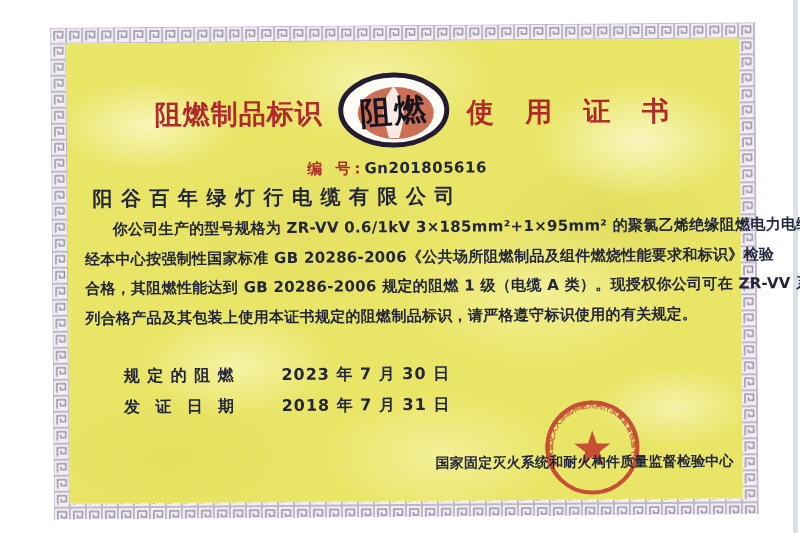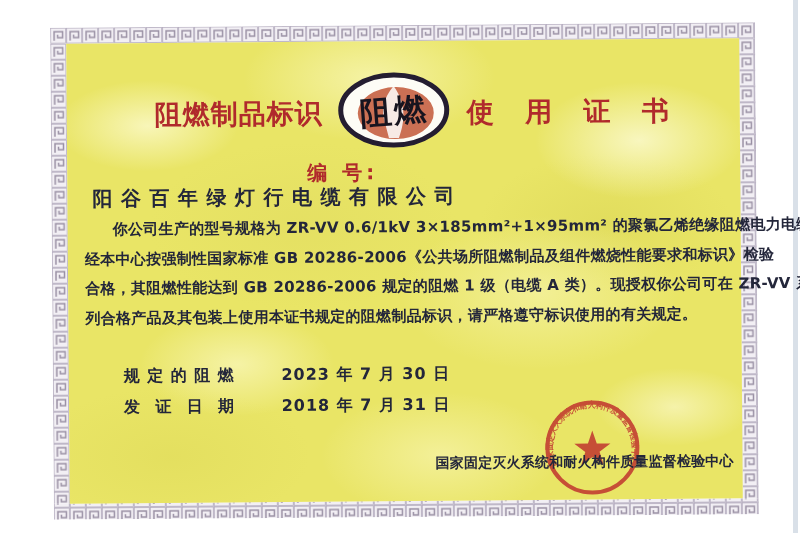--- a/index.html
+++ b/index.html
@@ -37,21 +37,21 @@
     font-size:27px;font-weight:bold;color:#b02a2c;letter-spacing:1px;white-space:nowrap;
   }
   .title-right{
     position:absolute;left:400px;top:54px;
     font-size:27px;font-weight:bold;color:#b02a2c;letter-spacing:11px;white-space:nowrap;
   }
   .logo-svg{position:absolute;left:267px;top:29px;}
   .serial-row{
     position:absolute;left:240px;top:118px;display:flex;align-items:baseline;white-space:nowrap;
   }
-  .serial-label{font-size:20px;font-weight:bold;color:#b02a2c;letter-spacing:4px;text-align:right;}
+  .serial-label{font-size:15px;font-weight:bold;color:#b02a2c;letter-spacing:4px;text-align:right;}
   .serial-value{font-size:15px;font-weight:bold;color:#23263a;letter-spacing:.5px;}
   .company{
     position:absolute;left:25px;top:142px;
     font-size:20px;font-weight:bold;color:#23263a;letter-spacing:8.5px;white-space:nowrap;
   }
   .body-par{position:absolute;left:17px;top:172px;width:660px;}
   .body-line{
     height:29.5px;line-height:29.5px;font-size:15px;font-weight:600;
     color:#23263a;letter-spacing:.3px;white-space:nowrap;
   }
@@ -99,20 +99,21 @@
       <ellipse cx="60" cy="40" rx="53" ry="35" fill="#fdfcf6" stroke="#241d31" stroke-width="5"></ellipse>
       <ellipse cx="62" cy="43" rx="38" ry="26" fill="#c0502f" opacity="0.82"></ellipse>
       <path d="M60,16 C50,28 47,40 51,52 L55,68 L65,68 C71,52 73,34 60,16 Z" fill="#ffffff" opacity="0.85"></path>
       <text x="60" y="52" font-size="32" font-weight="bold" text-anchor="middle" fill="#17141f" transform="rotate(-4 60 40)" letter-spacing="2">阻燃</text>
     </svg>
 
     <div class="title-right">使 用 证 书</div>
 
     <div class="serial-row">
       <span class="serial-label">编 号:</span>
+      <span class="serial-value">Gn201805616</span>
     </div>
 
     <div class="company">阳谷百年绿灯行电缆有限公司</div>
 
     <div class="body-par">
       <div class="body-line">你公司生产的型号规格为 ZR-VV 0.6/1kV 3×185mm²+1×95mm² 的聚氯乙烯绝缘阻燃电力电缆，</div>
       <div class="body-line">经本中心按强制性国家标准 GB 20286-2006《公共场所阻燃制品及组件燃烧性能要求和标识》检验</div>
       <div class="body-line">合格，其阻燃性能达到 GB 20286-2006 规定的阻燃 1 级（电缆 A 类）。现授权你公司可在 ZR-VV 系</div>
       <div class="body-line">列合格产品及其包装上使用本证书规定的阻燃制品标识，请严格遵守标识使用的有关规定。</div>
     </div>

